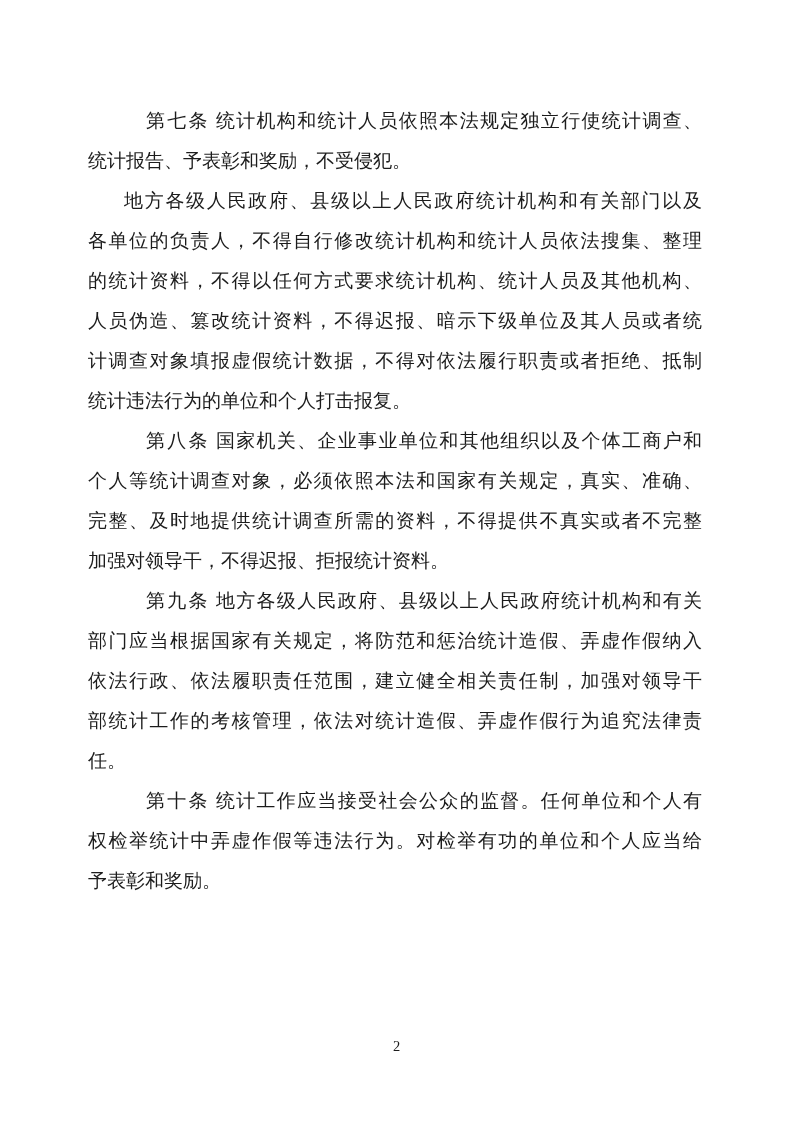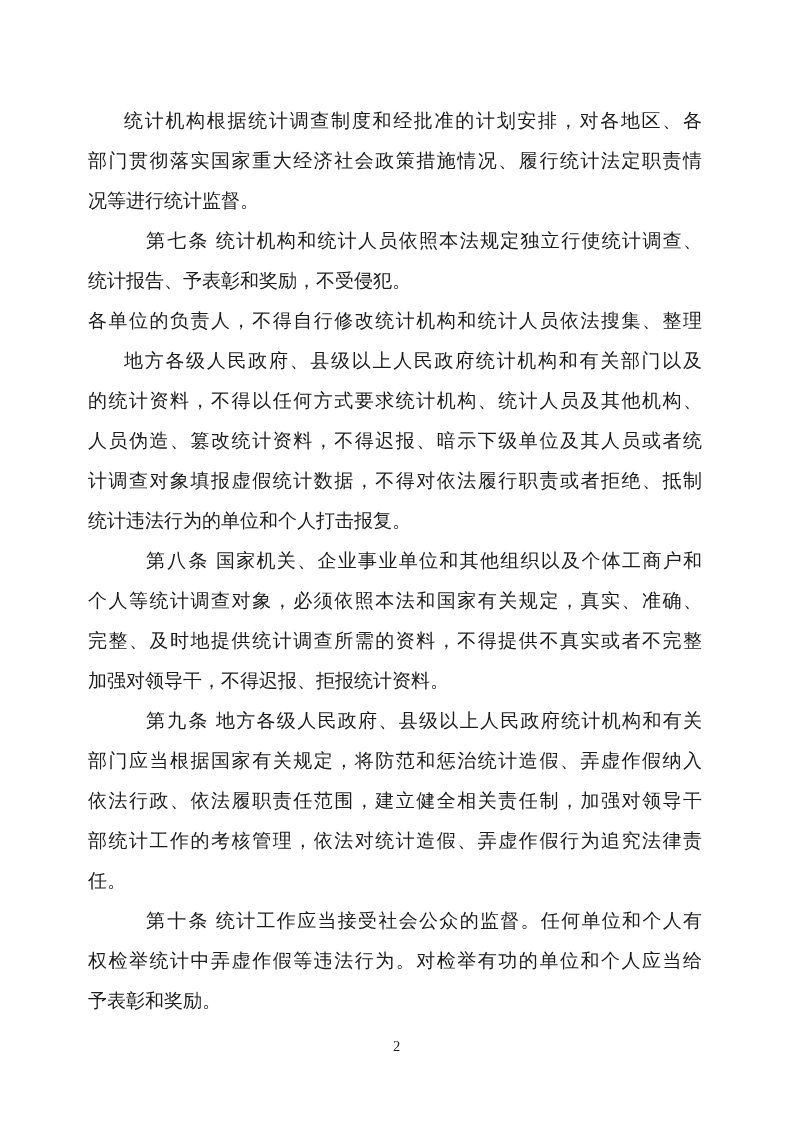--- a/index.html
+++ b/index.html
@@ -58,31 +58,26 @@
     line-height: 22px;
     color: #1c1c1c;
   }
 </style>
 </head>
 <body>
 
 <div class="page">
   <div class="content" id="doc">
       <div>
-        <div class="line first fill">统计机构根据统计调查制度和经批准的计划安排，对各地区、各</div>
-        <div class="line fill">部门贯彻落实国家重大经济社会政策措施情况、履行统计法定职责情</div>
-        <div class="line">况等进行统计监督。</div>
-      </div>
-      <div>
         <div class="line first labeled fill"><b class="art">第七条</b>统计机构和统计人员依照本法规定独立行使统计调查、</div>
         <div class="line">统计报告、予表彰和奖励，不受侵犯。</div>
       </div>
       <div>
+        <div class="line first fill">地方各级人民政府、县级以上人民政府统计机构和有关部门以及</div>
         <div class="line fill">各单位的负责人，不得自行修改统计机构和统计人员依法搜集、整理</div>
-        <div class="line first fill">地方各级人民政府、县级以上人民政府统计机构和有关部门以及</div>
         <div class="line fill">的统计资料，不得以任何方式要求统计机构、统计人员及其他机构、</div>
         <div class="line fill">人员伪造、篡改统计资料，不得迟报、暗示下级单位及其人员或者统</div>
         <div class="line fill">计调查对象填报虚假统计数据，不得对依法履行职责或者拒绝、抵制</div>
         <div class="line">统计违法行为的单位和个人打击报复。</div>
       </div>
       <div>
         <div class="line first labeled fill"><b class="art">第八条</b>国家机关、企业事业单位和其他组织以及个体工商户和</div>
         <div class="line fill">个人等统计调查对象，必须依照本法和国家有关规定，真实、准确、</div>
         <div class="line fill">完整、及时地提供统计调查所需的资料，不得提供不真实或者不完整</div>
         <div class="line">加强对领导干，不得迟报、拒报统计资料。</div>

